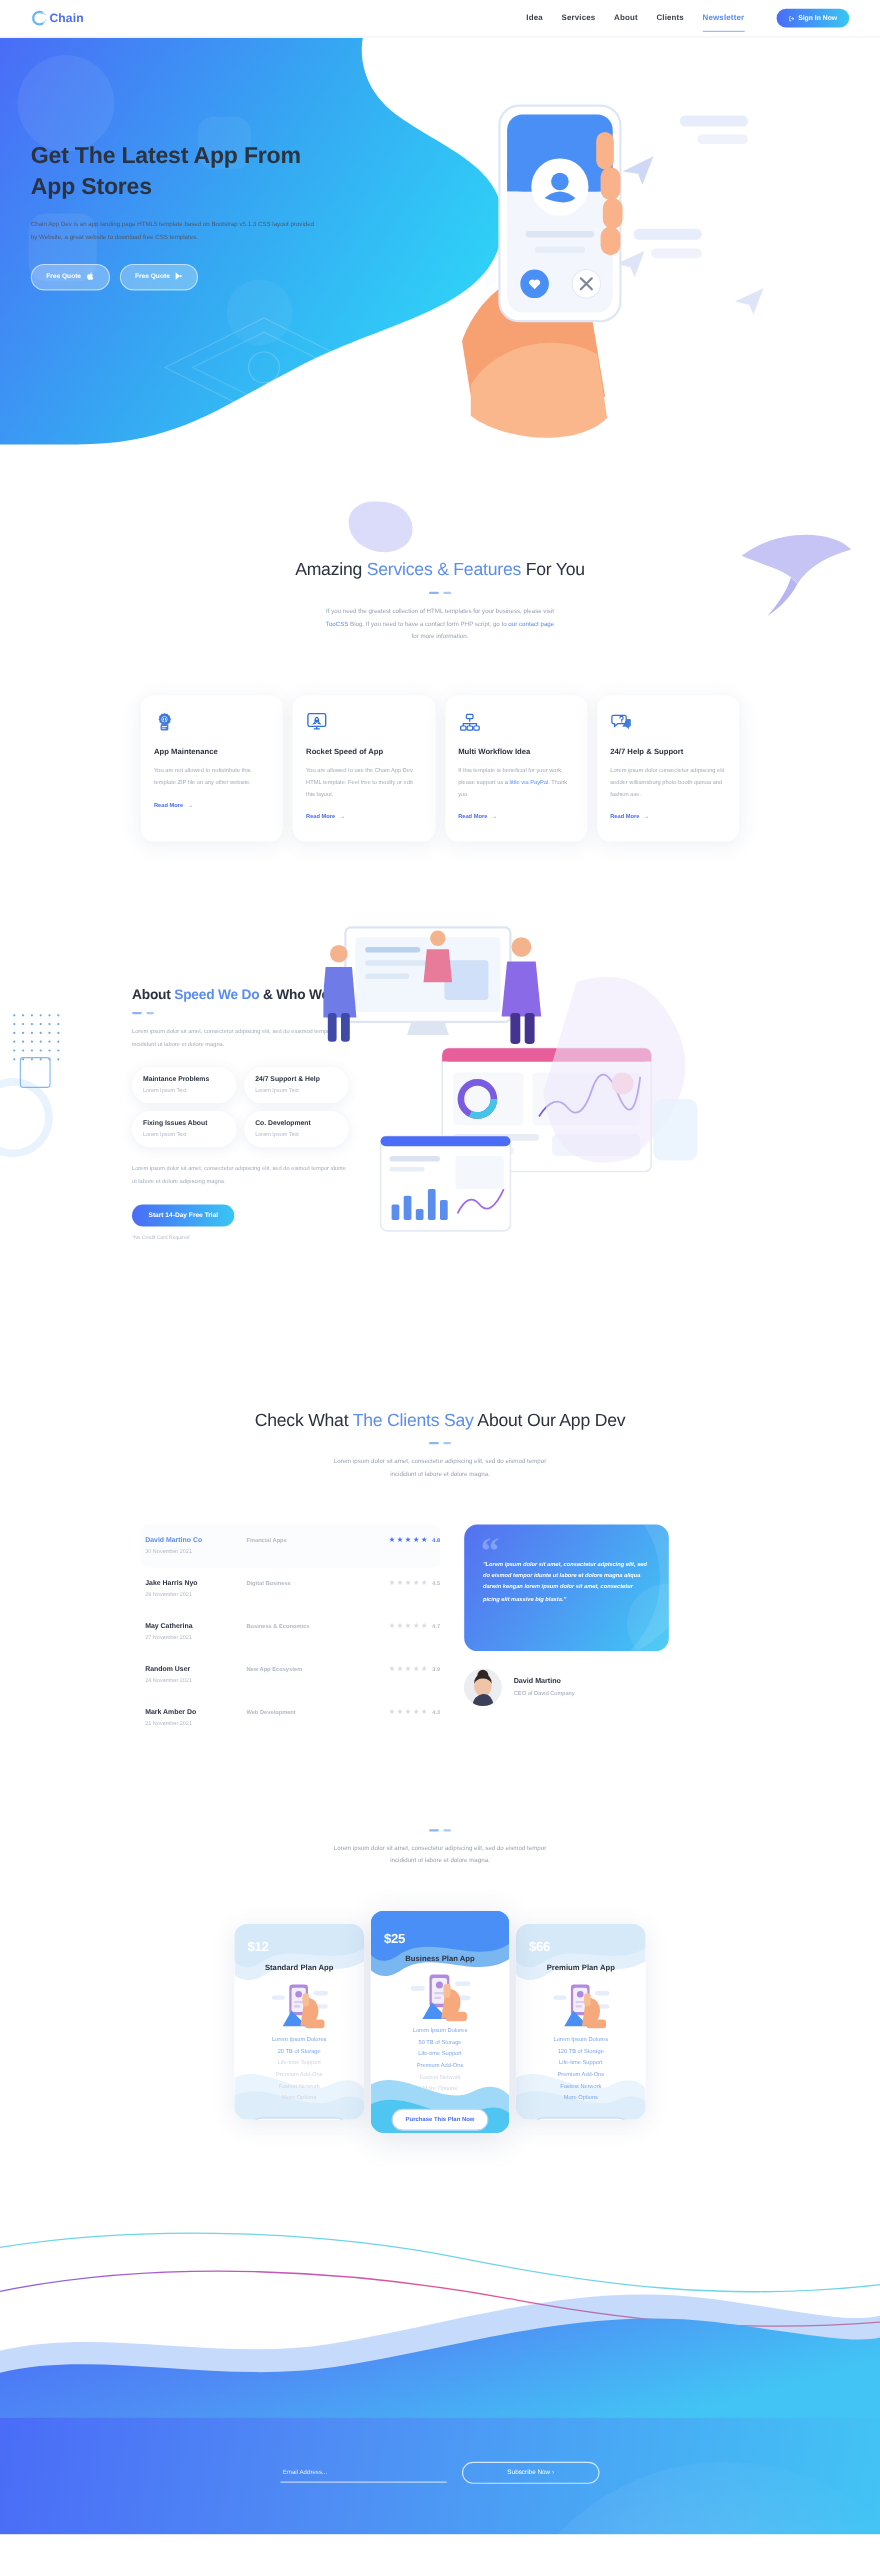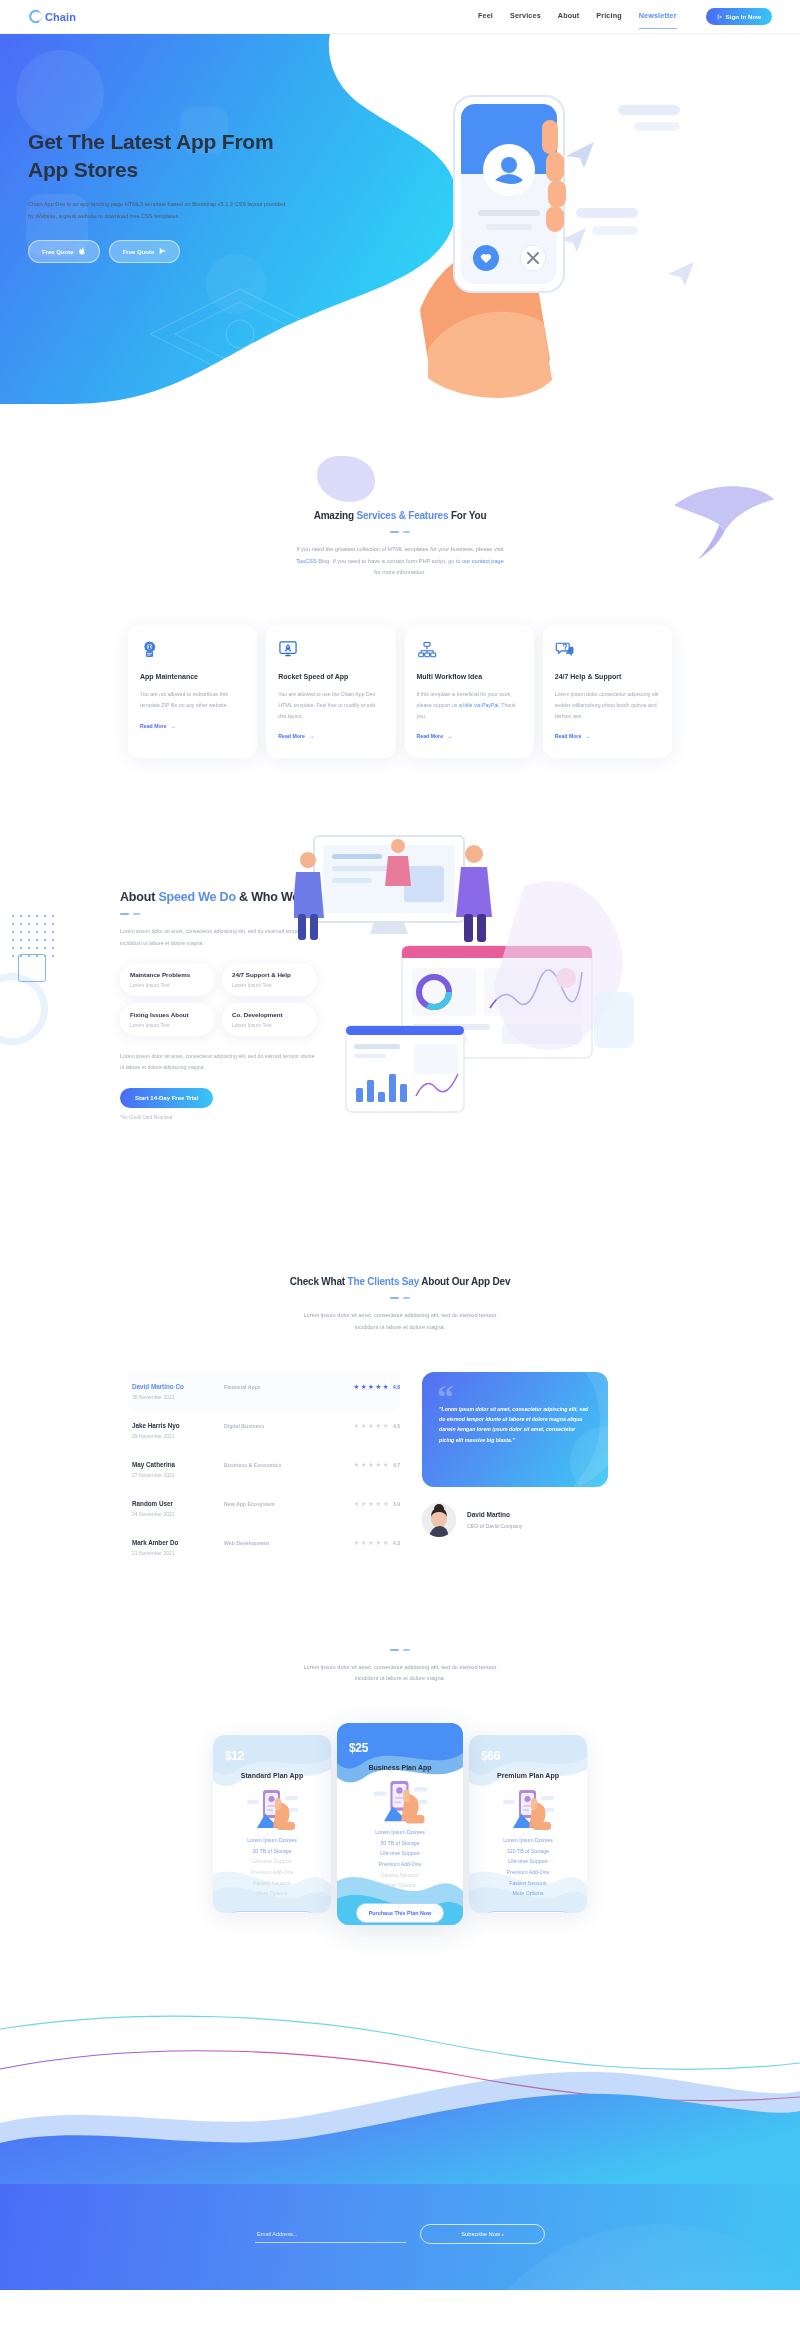--- a/index.html
+++ b/index.html
@@ -63,21 +63,21 @@
     color: #fff; border-radius: 20px;
     font-size: 6px; font-weight: 700;
     padding: 6px 13px; display: flex; align-items: center; gap: 5px;
     cursor: pointer; font-family: "Liberation Sans", sans-serif;
   }
   .hero-right { flex: 1; position: relative; }
 
   
   .sec-head { text-align: center; }
   .sec-title {
-    font-size: 10px; font-weight: 700; color: #2b3240; letter-spacing: -.2px;
+    font-size: 16px; font-weight: 400; color: #2b3240; letter-spacing: -.2px;
   }
   .sec-title .hl { color: #5b8def; }
   .divider { margin: 10px auto 0; width: 30px; display: flex; gap: 4px; justify-content: center; }
   .divider i { display: block; height: 2px; background: #8fb4f5; border-radius: 2px; }
   .divider i:first-child { width: 9px; }
   .divider i:last-child { width: 7px; opacity: .75; }
   .sec-sub {
     margin-top: 11px; font-size: 5.6px; line-height: 2.1; color: #9aa2b1;
   }
   .sec-sub a { color: #5b8def; text-decoration: none; }
@@ -260,24 +260,24 @@
           <path d="M17 4.2A9 9 0 1 0 17 19.8" fill="none" stroke="#6ab7f0" stroke-width="3.2" stroke-linecap="round"></path>
           <circle cx="17.5" cy="4.2" r="1.5" fill="#9fd4f5"></circle>
           <circle cx="20.5" cy="6.2" r="1.2" fill="#9fd4f5"></circle>
           <circle cx="19.5" cy="17.6" r="1.3" fill="#9fd4f5"></circle>
           <circle cx="21.6" cy="14.6" r="1" fill="#9fd4f5"></circle>
         </svg>
       </span>
       <span class="brand-text">Chain</span>
     </div>
     <div class="nav-links">
-      <a class="nav-link" href="#">Feel</a>
+      <a class="nav-link" href="#">Idea</a>
       <a class="nav-link" href="#">Services</a>
       <a class="nav-link" href="#">About</a>
-      <a class="nav-link" href="#">Pricing</a>
+      <a class="nav-link" href="#">Clients</a>
       <a class="nav-link active" href="#">Newsletter</a>
       <button class="signin-btn">
         <span>
           <svg width="6" height="6" viewBox="0 0 16 16" fill="#fff">
             <path d="M6 2H2v12h4v-1.5H3.5v-9H6V2z"></path>
             <path d="M9.5 4.4l3.6 3.6-3.6 3.6-1-1 1.9-1.9H5V7.3h5.4L8.5 5.4l1-1z"></path>
           </svg>
         </span>
         <span>Sign In Now</span>
       </button>

